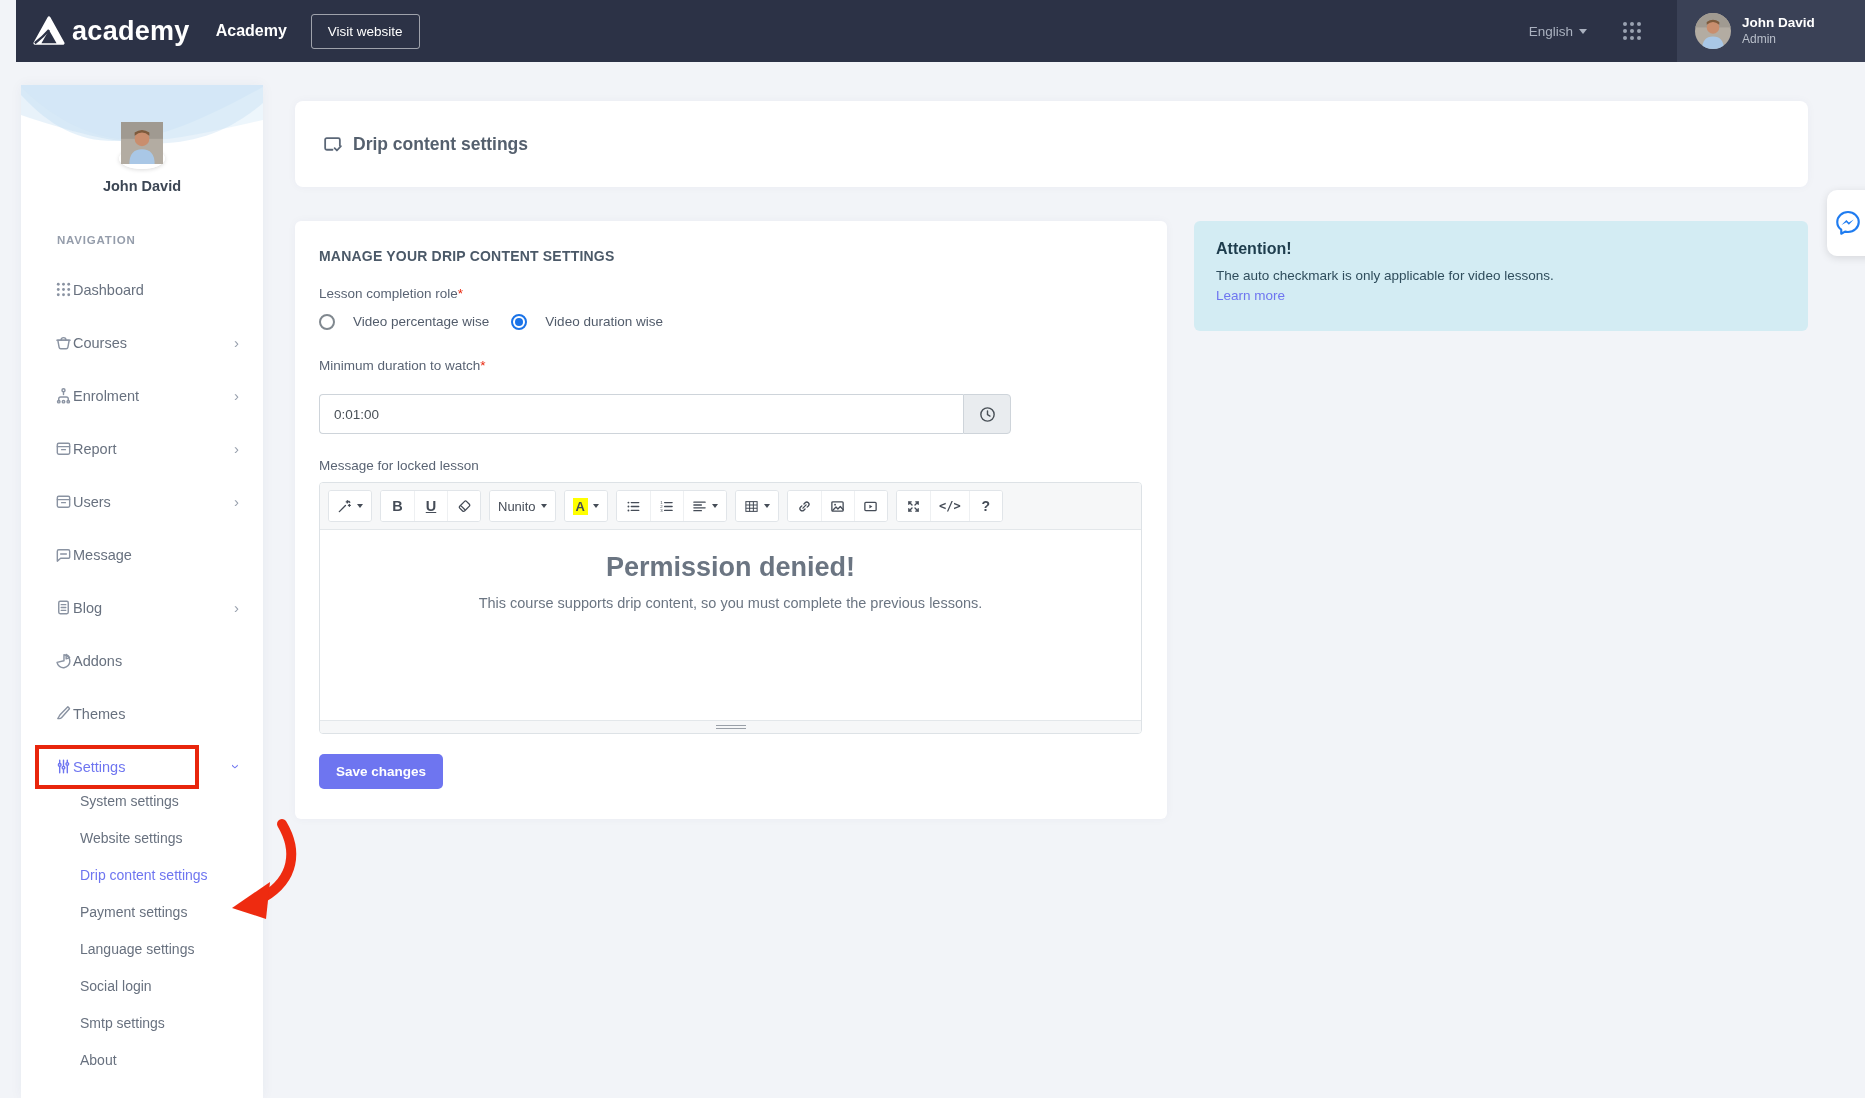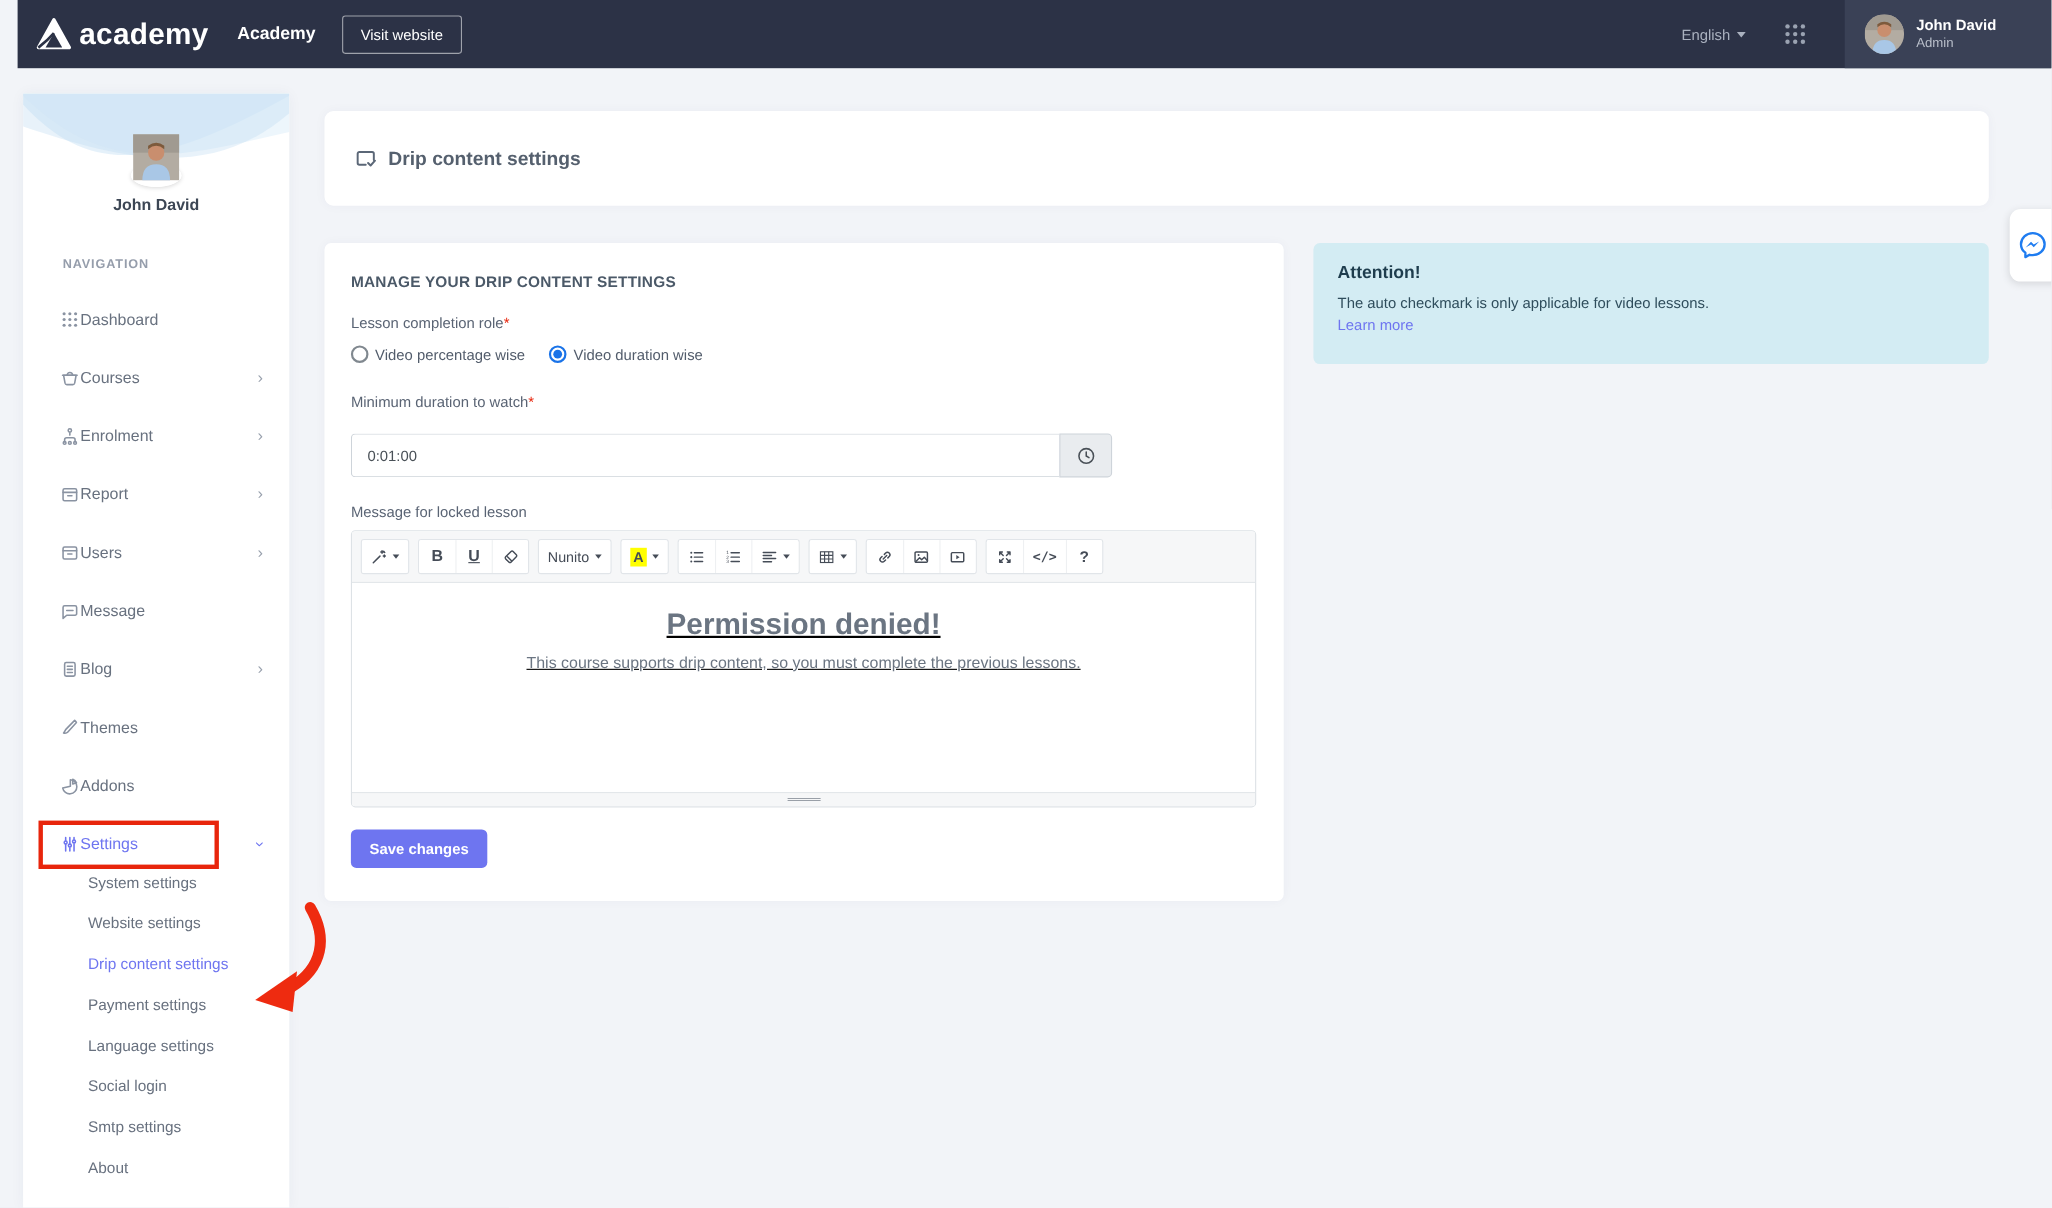--- a/index.html
+++ b/index.html
@@ -51,21 +51,21 @@
   .page-title-wrap { display:flex; align-items:center; gap:10px; }
   .page-title-icon { color:#5b6777; display:flex; }
   .page-title { font-size:17.5px; font-weight:700; color:#55606e; }
 
   .form-card { position:absolute; left:295px; top:221px; width:872px; height:598px; background:#fff; border-radius:6px; box-shadow:0 0 10px rgba(40,60,90,.04); padding:27px 24px; }
   .section-title { font-size:14px; font-weight:700; color:#4b5968; letter-spacing:.2px; }
   .field-label { font-size:13.5px; color:#5a6474; }
   .req { color:#e8250c; }
   .lesson-label { margin-top:22px; }
   .radio-row { margin-top:13px; display:flex; align-items:center; gap:22px; }
-  .radio-opt { display:flex; align-items:center; gap:6px; font-size:13.5px; color:#525c6b; cursor:pointer; }
+  .radio-opt { display:flex; align-items:flex-start; gap:18px; font-size:13.5px; color:#525c6b; cursor:pointer; }
   .radio-circ { width:16px; height:16px; border-radius:50%; border:2px solid #80888f; position:relative; flex:0 0 auto; }
   .radio-circ.checked { border-color:#1a73e8; }
   .radio-circ.checked::after { content:""; position:absolute; left:2px; top:2px; width:8px; height:8px; border-radius:50%; background:#1a73e8; }
   .duration-label { margin-top:28px; }
   .input-group { margin-top:21px; display:flex; width:692px; height:40px; }
   .duration-input { flex:1; border:1px solid #ced4da; border-right:none; border-radius:4px 0 0 4px; padding:0 14px; font-size:13.5px; color:#495057; font-family:inherit; outline:none; background:#fff; }
   .input-addon { width:48px; background:#e9ecef; border:1px solid #ced4da; border-radius:0 4px 4px 0; display:flex; align-items:center; justify-content:center; color:#495057; cursor:pointer; }
   .message-label { margin-top:24px; }
   .editor { margin-top:9px; width:823px; border:1px solid #dde2e6; border-radius:4px; overflow:hidden; }
   .editor-toolbar { background:#f6f7f8; border-bottom:1px solid #e3e7ea; padding:7px 8px; display:flex; gap:8px; flex-wrap:wrap; }
@@ -73,21 +73,21 @@
   .tb-btn { height:30px; min-width:33px; padding:0 8px; background:#fff; border:none; display:flex; align-items:center; justify-content:center; gap:5px; cursor:pointer; color:#454c57; font-family:inherit; font-size:13px; }
   .tb-btn + .tb-btn { border-left:1px solid #eef0f2; }
   .tb-btn svg { width:15px; height:15px; }
   .tb-btn b { font-size:14.5px; }
   .tb-btn u { font-size:14.5px; font-weight:700; }
   .tb-label { font-size:13px; color:#454c57; }
   .color-a { background:#ffff00; font-weight:700; font-size:13px; padding:0 3px; line-height:17px; }
   .tb-caret { display:inline-block; width:0; height:0; border-left:3.5px solid transparent; border-right:3.5px solid transparent; border-top:4px solid #454c57; }
   .code-txt { font-family:"DejaVu Sans Mono", monospace; font-size:12px; font-weight:700; }
   .help-txt { font-size:14px; font-weight:700; }
-  .editor-body { height:190px; background:#fff; text-align:center; padding-top:22px; cursor:text;text-decoration:underline; }
+  .editor-body { height:190px; background:#fff; text-align:center; padding-top:22px; cursor:text; }
   .editor-h { font-size:27px; font-weight:700; color:#6b7582; }
   .editor-p { margin-top:12px; font-size:14.5px; color:#6b7582; }
   .editor-statusbar { height:13px; background:#f6f7f8; border-top:1px solid #e3e7ea; display:flex; align-items:center; justify-content:center; cursor:ns-resize; }
   .grip { width:30px; height:5px; background:repeating-linear-gradient(to bottom,#9aa0a8 0,#9aa0a8 1px,transparent 1px,transparent 2.5px); }
   .save-btn { margin-top:20px; background:#6e75f0; color:#fff; border:none; border-radius:5px; font-size:13.5px; font-weight:700; padding:10px 17px; cursor:pointer; font-family:inherit; }
 
   .attention-card { position:absolute; left:1194px; top:221px; width:614px; height:110px; background:#d3ecf3; border-radius:6px; padding:19px 22px; }
   .attention-title { font-size:16px; font-weight:700; color:#1e3d4d; }
   .attention-body { margin-top:10px; font-size:13.5px; color:#2f4d5c; }
   .attention-link { margin-top:5px; font-size:13.5px; color:#6e75f0; cursor:pointer; display:inline-block; }
@@ -245,33 +245,33 @@
               <rect x="5" y="3.5" width="10" height="13" rx="1.5"></rect>
               <path d="M7.6 7h4.8M7.6 10h4.8M7.6 13h4.8"></path>
             </svg>
           </span>
           <span class="nav-label">Blog</span>
           <span class="nav-chevron">›</span>
         </div>
         <div class="nav-item">
           <span class="nav-icon">
             <svg viewBox="0 0 20 20" fill="none" stroke="currentColor" stroke-width="1.5" stroke-linecap="round" stroke-linejoin="round">
-              <path d="M15.8 4.2 14.6 3 6.4 11.4c-.9.9-1 2.2-2.4 3.8 1.8.4 3.2 0 4.1-1L16.3 5z"></path>
-            </svg>
-          </span>
-          <span class="nav-label">Themes</span>
-        </div>
-        <div class="nav-item">
-          <span class="nav-icon">
-            <svg viewBox="0 0 20 20" fill="none" stroke="currentColor" stroke-width="1.5" stroke-linecap="round" stroke-linejoin="round">
               <path d="M10.5 4a6.8 6.8 0 1 1-7.3 8l7.3-1.8z"></path>
               <path d="M12.8 3.6A6.8 6.8 0 0 1 16.4 7l-3.6 1.2z"></path>
             </svg>
           </span>
           <span class="nav-label">Addons</span>
+        </div>
+        <div class="nav-item">
+          <span class="nav-icon">
+            <svg viewBox="0 0 20 20" fill="none" stroke="currentColor" stroke-width="1.5" stroke-linecap="round" stroke-linejoin="round">
+              <path d="M15.8 4.2 14.6 3 6.4 11.4c-.9.9-1 2.2-2.4 3.8 1.8.4 3.2 0 4.1-1L16.3 5z"></path>
+            </svg>
+          </span>
+          <span class="nav-label">Themes</span>
         </div>
         <div class="nav-item active">
           <span class="nav-icon">
             <svg viewBox="0 0 20 20" fill="none" stroke="currentColor" stroke-width="1.5" stroke-linecap="round" stroke-linejoin="round">
               <path d="M6 3.5v3M6 10v6.5M10 3.5v6M10 13.5v3M14 3.5v2M14 9.5v7"></path>
               <circle cx="6" cy="8.3" r="1.4"></circle>
               <circle cx="10" cy="11.3" r="1.4"></circle>
               <circle cx="14" cy="7.3" r="1.4"></circle>
             </svg>
           </span>

